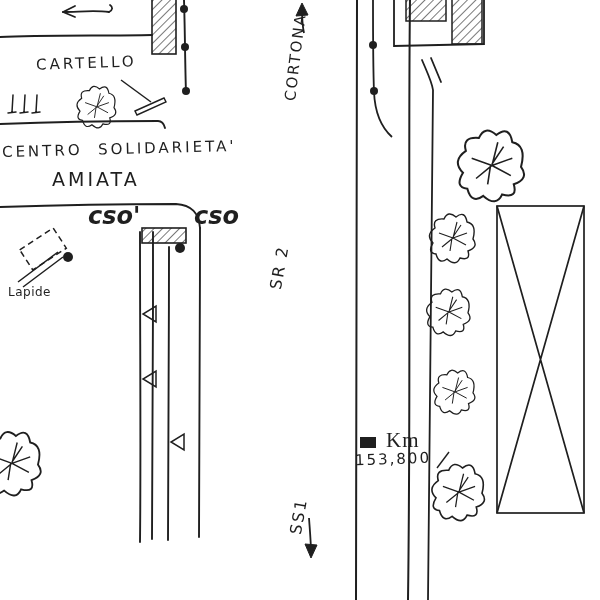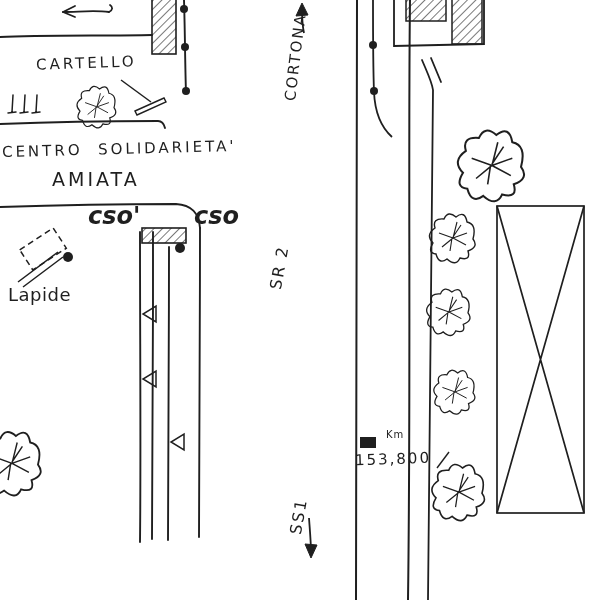--- a/index.html
+++ b/index.html
@@ -130,19 +130,19 @@
   <div class="label rot" style="left:283px;top:100px;font-size:15px;letter-spacing:2px;transform:rotate(-83deg);">CORTONA</div>
 
   <div class="label rot" style="left:268px;top:288px;font-size:16px;letter-spacing:2px;transform:rotate(-80deg);">SR 2</div>
 
   <div class="label rot" style="left:288px;top:533px;font-size:16px;letter-spacing:2px;transform:rotate(-80deg);">SS1</div>
 
   <div class="label cso-style" style="left:76px;top:204px;margin-left:12px;">cso'</div>
 
   <div class="label cso-style" style="left:194px;top:204px;">cso</div>
 
-  <div class="label" style="left:8px;top:286px;font-size:18px;letter-spacing:0.5px;">Lapide</div>
+  <div class="label" style="left:8px;top:286px;font-size:12px;letter-spacing:0.5px;">Lapide</div>
 
-  <div class="label" style="left:386px;top:430px;font-size:10px;letter-spacing:1px;">Km</div>
+  <div class="label" style="left:386px;top:430px;font-size:21px;letter-spacing:1px;font-family:Liberation Serif, serif;">Km</div>
 
   <div class="label" style="left:355px;top:452px;font-size:15px;letter-spacing:2px;transform:rotate(-2deg);">153,800</div>
 
 </div>
 
 </body></html>

